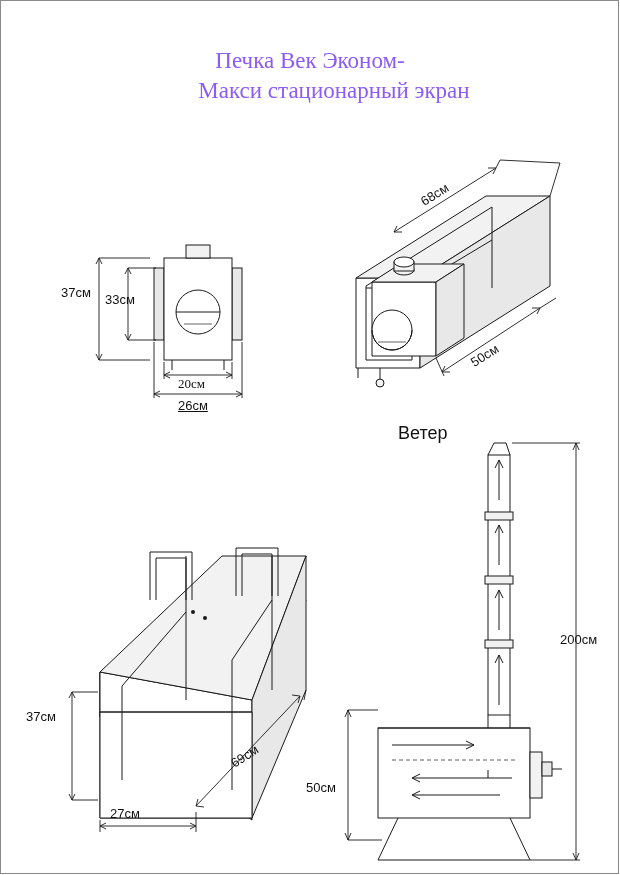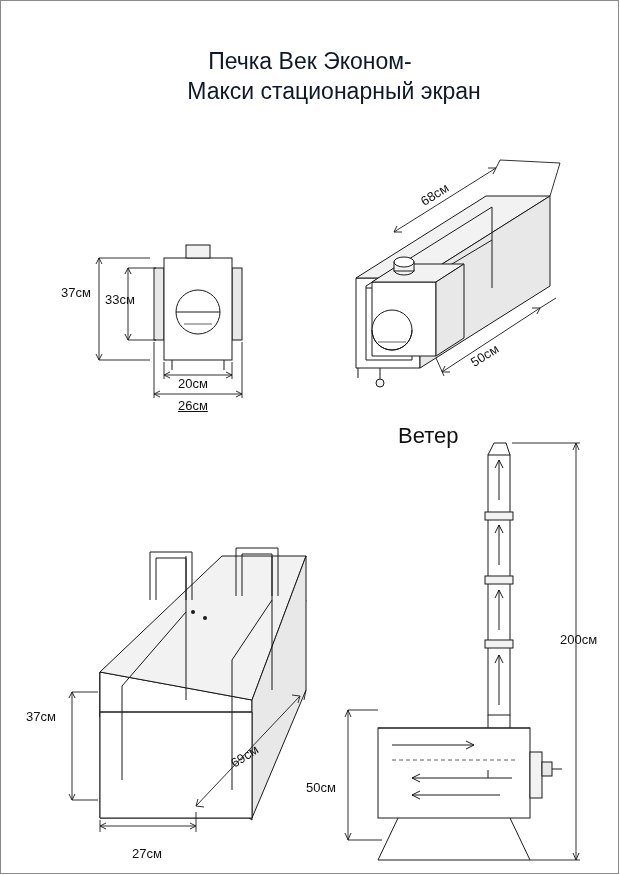--- a/index.html
+++ b/index.html
@@ -24,36 +24,37 @@
     pointer-events: none;
   }
   .title {
     position: absolute;
     left: 0;
     top: 46px;
     width: 620px;
     text-align: center;
     font-size: 23px;
     line-height: 30px;
-    color: #0f172a;
+    color: #8b5cf6;
     font-weight: normal;
+    font-family: Liberation Serif, serif;
   }
   .title .l2 { display: block; margin-left: 48px; }
   .label {
     position: absolute;
     font-size: 13px;
     color: #111;
     white-space: nowrap;
   }
   .label.rot {
     transform-origin: left top;
   }
   .wind {
     position: absolute;
-    font-size: 22px;
+    font-size: 18px;
     color: #111;
     white-space: nowrap;
   }
   svg {
     position: absolute;
     left: 0;
     top: 0;
     width: 620px;
     height: 875px;
     overflow: visible;
@@ -257,28 +258,28 @@
       <line class="dim" x1="348" y1="710" x2="348" y2="840"></line>
       <path class="dim" d="M348 710 l-3 7 M348 710 l3 7 M348 840 l-3 -7 M348 840 l3 -7"></path>
       <line class="dim" x1="348" y1="710" x2="378" y2="710"></line>
       <line class="dim" x1="348" y1="840" x2="382" y2="840"></line>
     </g>
 
   </svg>
 
   <div class="label" style="left:61px; top:285px;">37см</div>
   <div class="label" style="left:105px; top:292px;">33см</div>
-  <div class="label" style="left:178px; top:376px;">20см</div>
+  <div class="label" style="left:178px; top:376px;font-family:Liberation Serif, serif;">20см</div>
   <div class="label" style="left:178px; top:398px;text-decoration:underline;">26см</div>
 
   <div class="label rot" style="left:418px; top:196px; transform: rotate(-32deg);">68см</div>
   <div class="label rot" style="left:468px; top:357px; transform: rotate(-32deg);">50см</div>
 
   <div class="wind" style="left:398px; top:423px;">Ветер</div>
 
   <div class="label" style="left:26px; top:709px;">37см</div>
   <div class="label rot" style="left:228px; top:758px; transform: rotate(-33deg);">69см</div>
-  <div class="label" style="left:132px; top:806px;margin-top:40px;">27см</div>
+  <div class="label" style="left:110px; top:806px;">27см</div>
 
   <div class="label" style="left:560px; top:632px;">200см</div>
   <div class="label" style="left:306px; top:780px;">50см</div>
 
 </div>
 
 </body></html>

